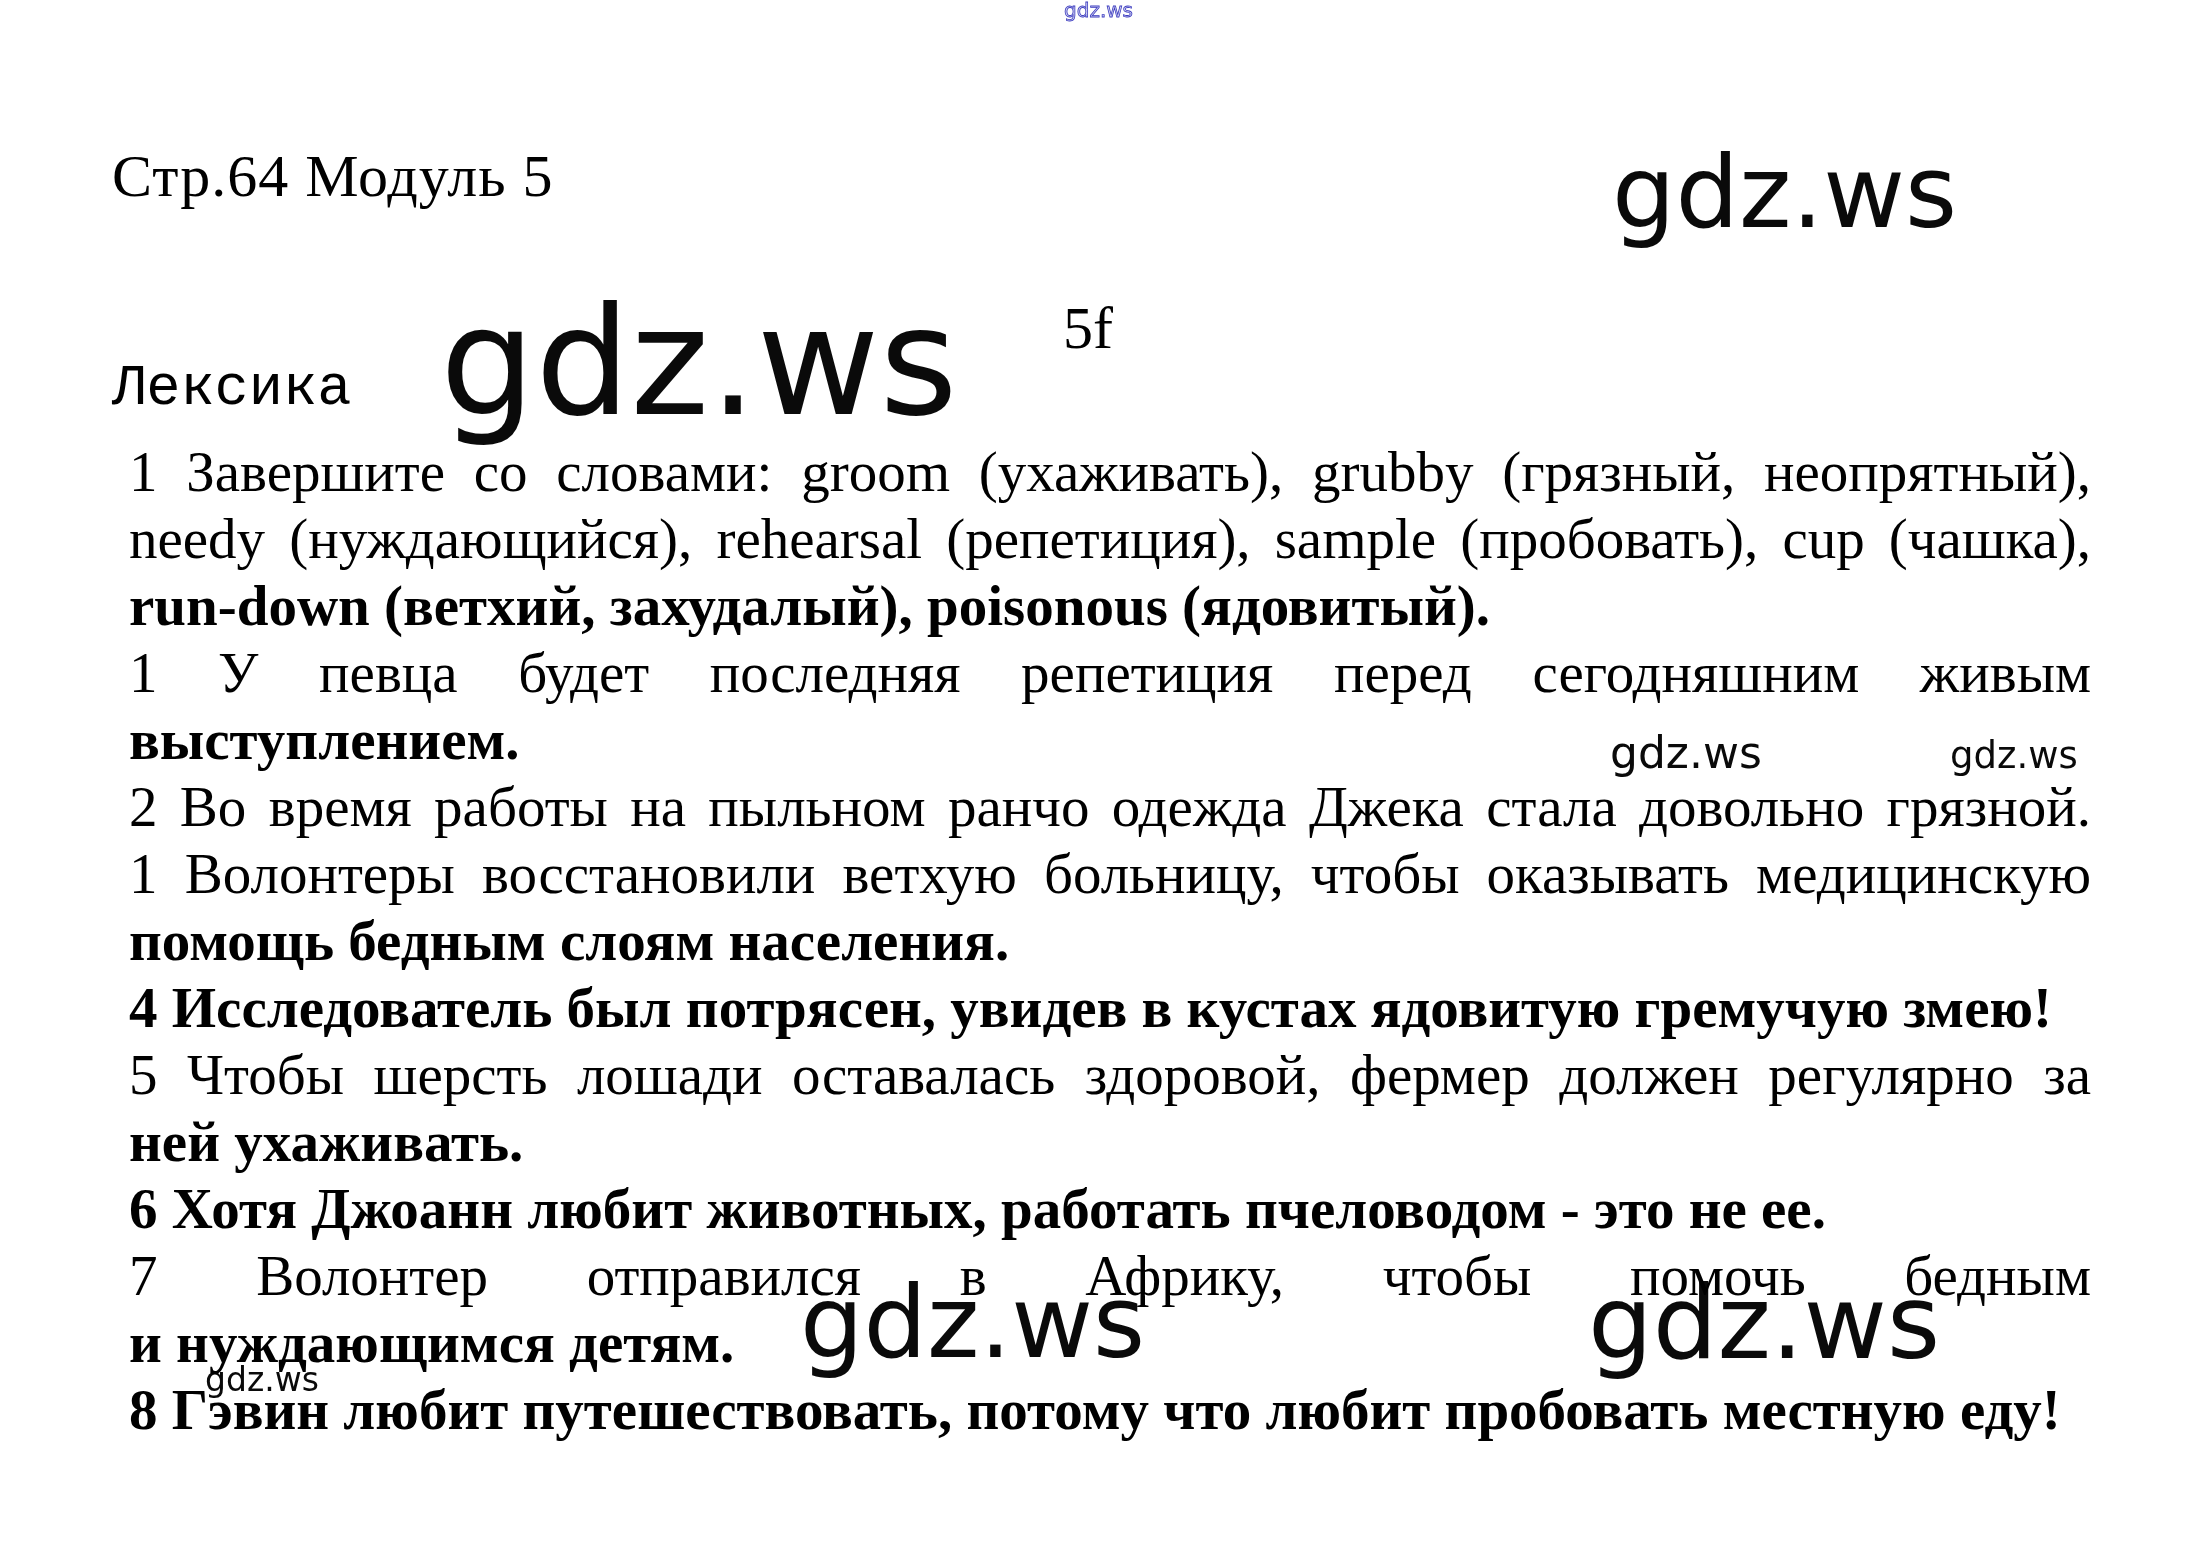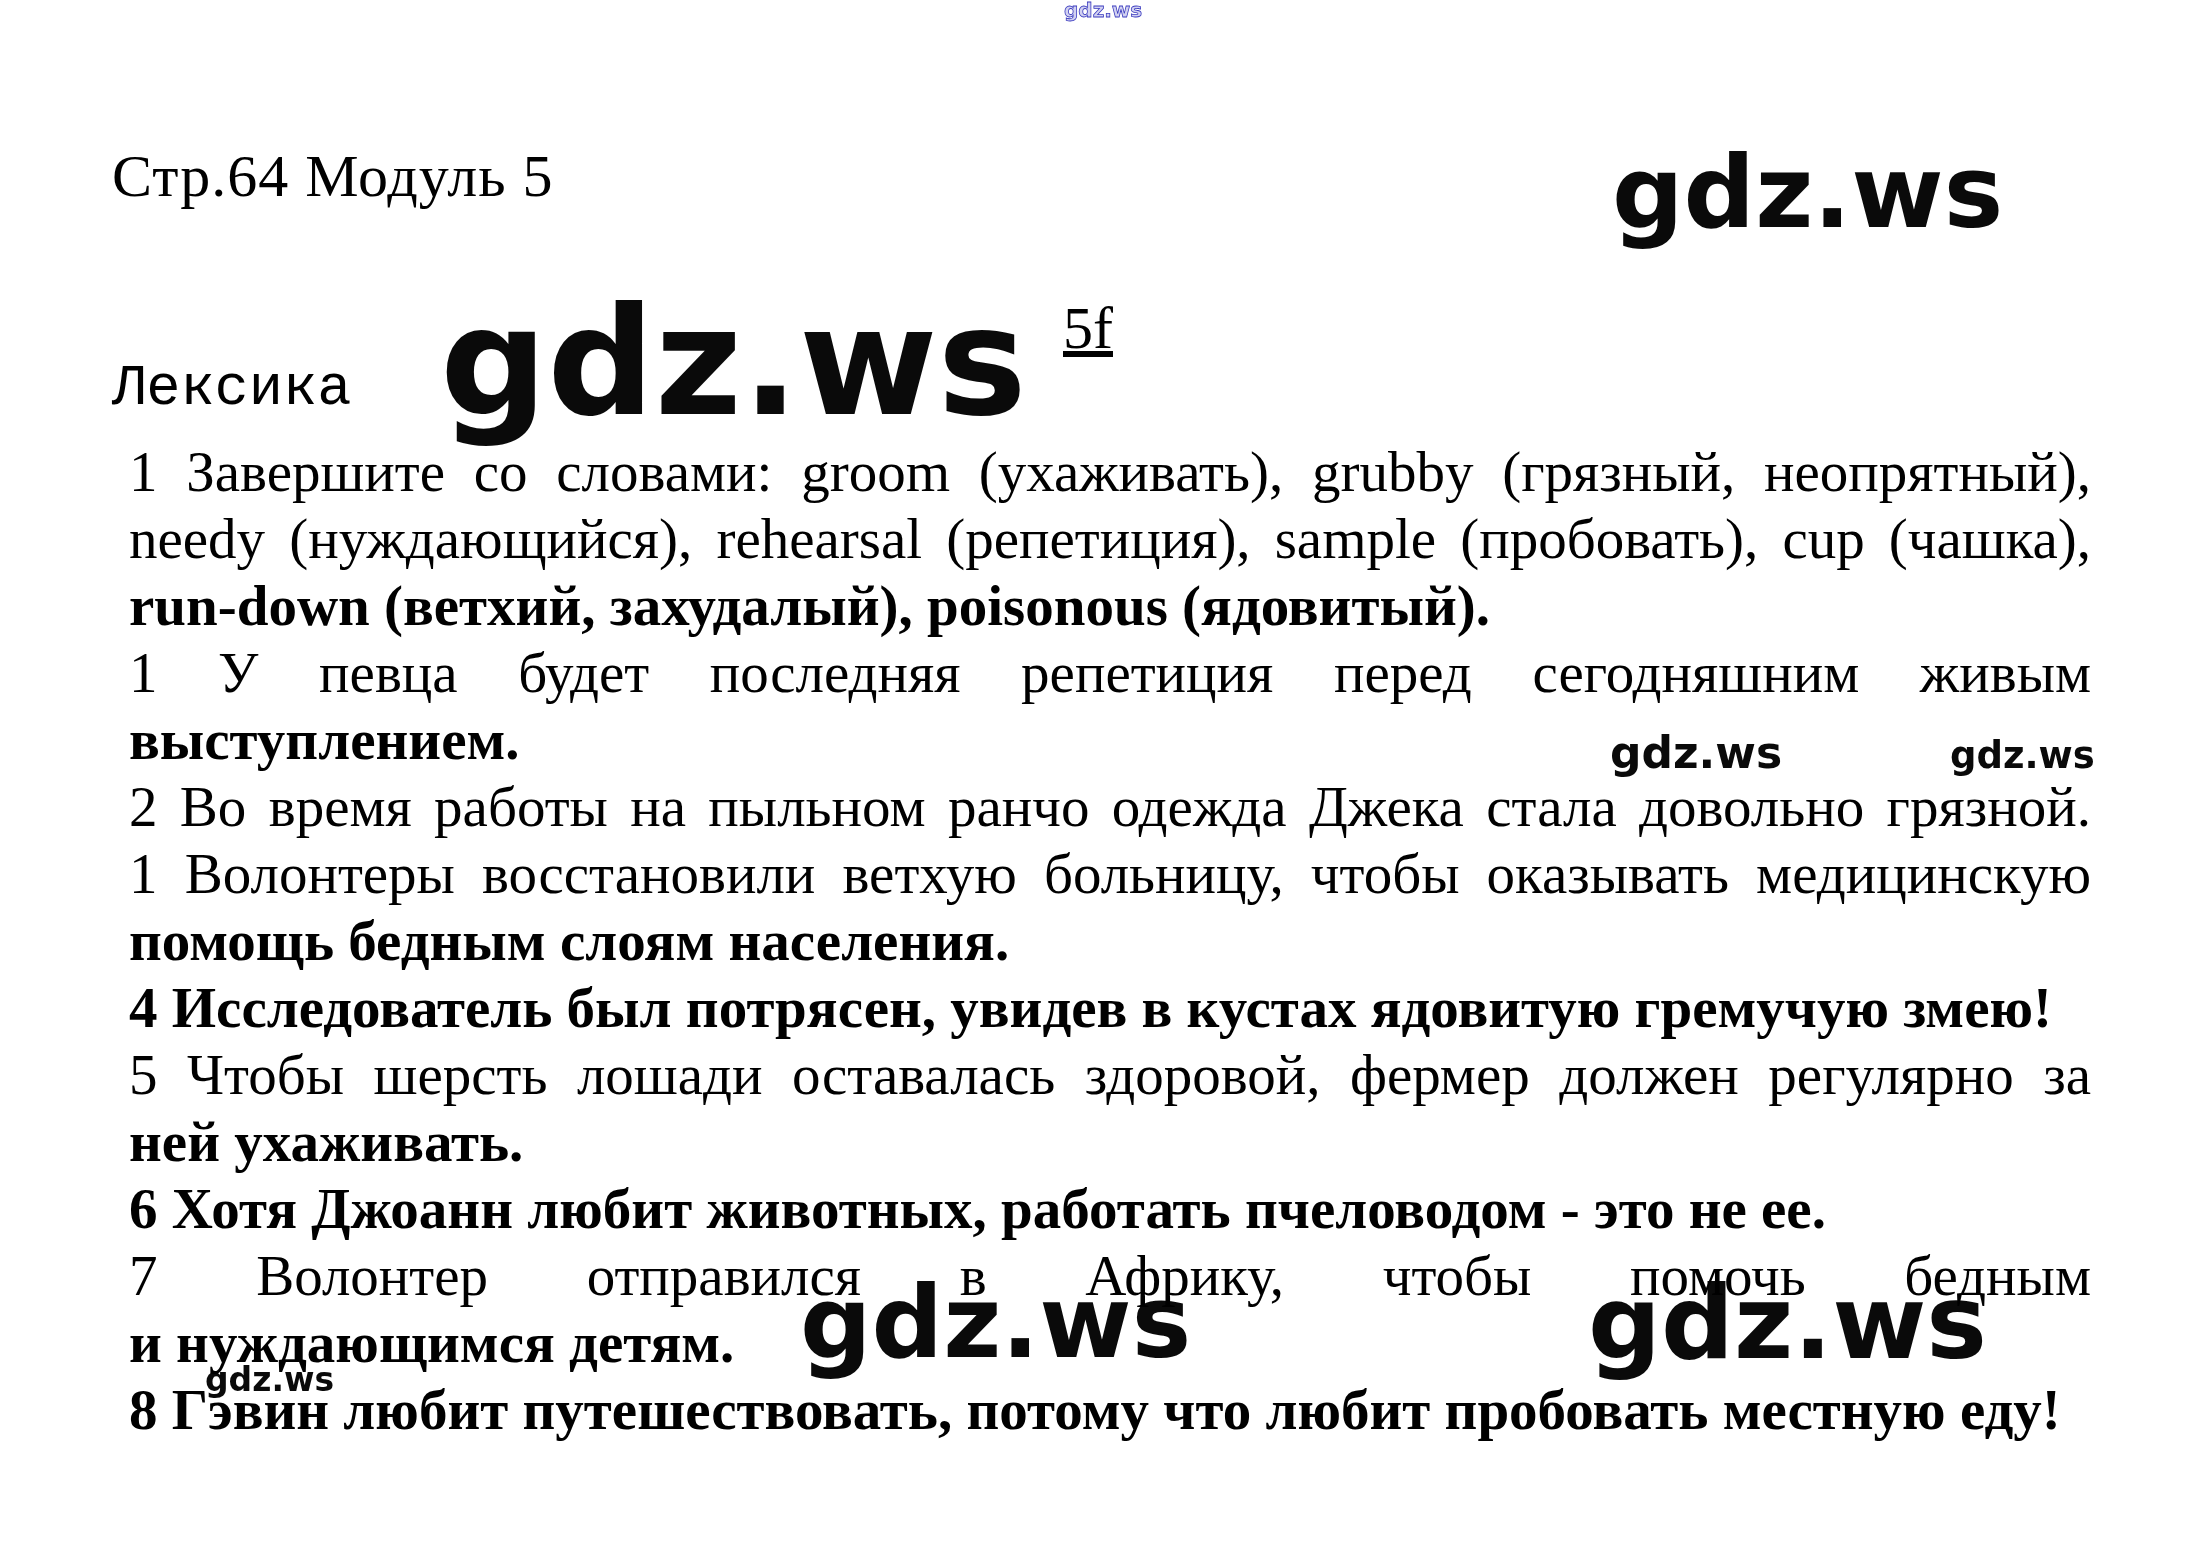--- a/index.html
+++ b/index.html
@@ -12,39 +12,39 @@
     color:#000;
   }
   
   .page-title{
     position:absolute;left:112px;top:143px;
     font-size:60px;font-weight:normal;line-height:1.1;
     letter-spacing:1px;white-space:nowrap;
   }
   .section-code{
     position:absolute;left:1063px;top:295px;
-    font-size:60px;line-height:1.1;white-space:nowrap;text-decoration:underline;
+    font-size:60px;line-height:1.1;white-space:nowrap;
   }
   .lexika{
     position:absolute;left:112px;top:358px;
     font-size:57px;line-height:1.1;white-space:nowrap;font-family:Liberation Mono, monospace;
   }
   
   .body-text{
     position:absolute;left:113px;top:438px;width:1978px;
     font-size:57px;line-height:67px;
   }
   .line{white-space:normal;margin-left:16px;}
   .line.j{text-align:justify;text-align-last:justify;}
   .line.l{text-align:left;font-weight:bold;}
   
   .wm{
     position:absolute;
     font-family:"DejaVu Sans","Liberation Sans",sans-serif;
-    font-weight:700;line-height:1;color:#0a0a0a;white-space:nowrap;
+    font-weight:400;line-height:1;color:#0a0a0a;white-space:nowrap;
   }
   .wm-top-tiny{
     left:1064px;top:0px;font-size:20px;
     color:rgba(70,70,200,0.25);
     -webkit-text-stroke:0.8px #3b3bbf;
   }
   .wm-top-right{left:1612px;top:143px;font-size:100px;}
   .wm-center{left:440px;top:287px;font-size:150px;}
   .wm-mid-small-1{left:1610px;top:731px;font-size:44px;}
   .wm-mid-small-2{left:1950px;top:737px;font-size:37px;}

